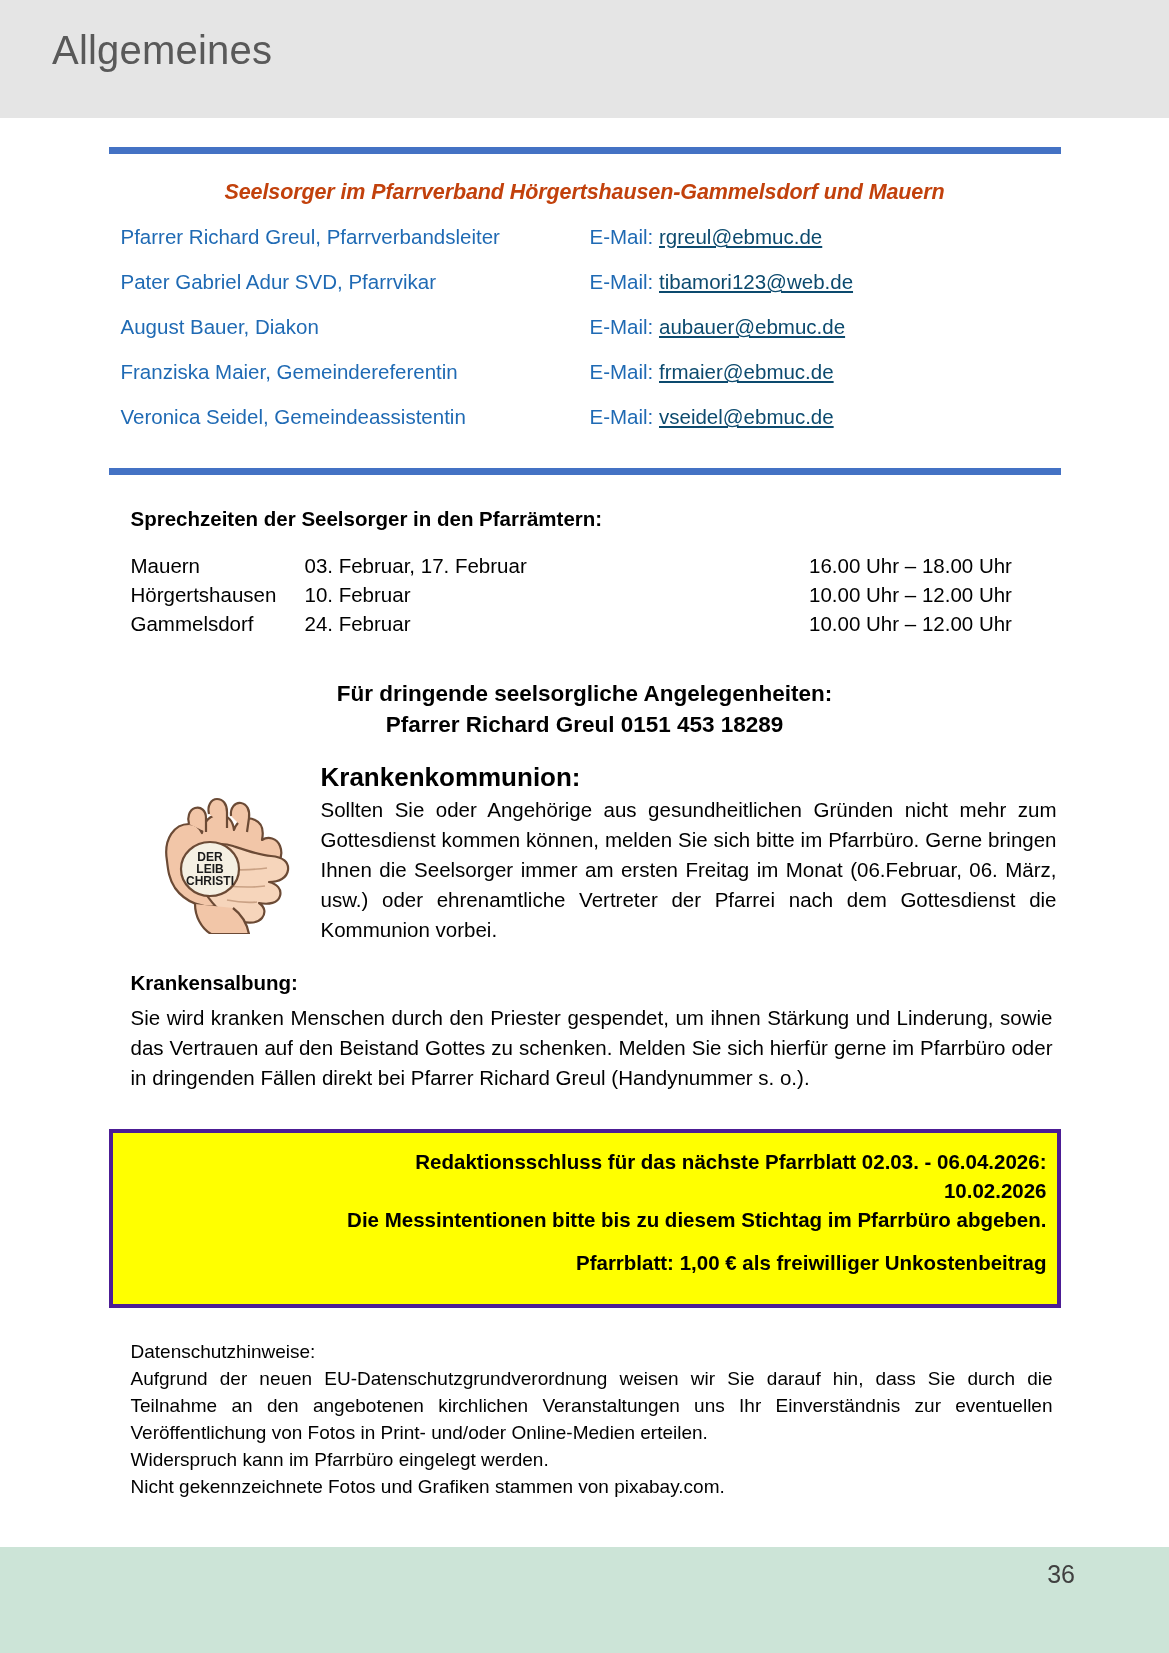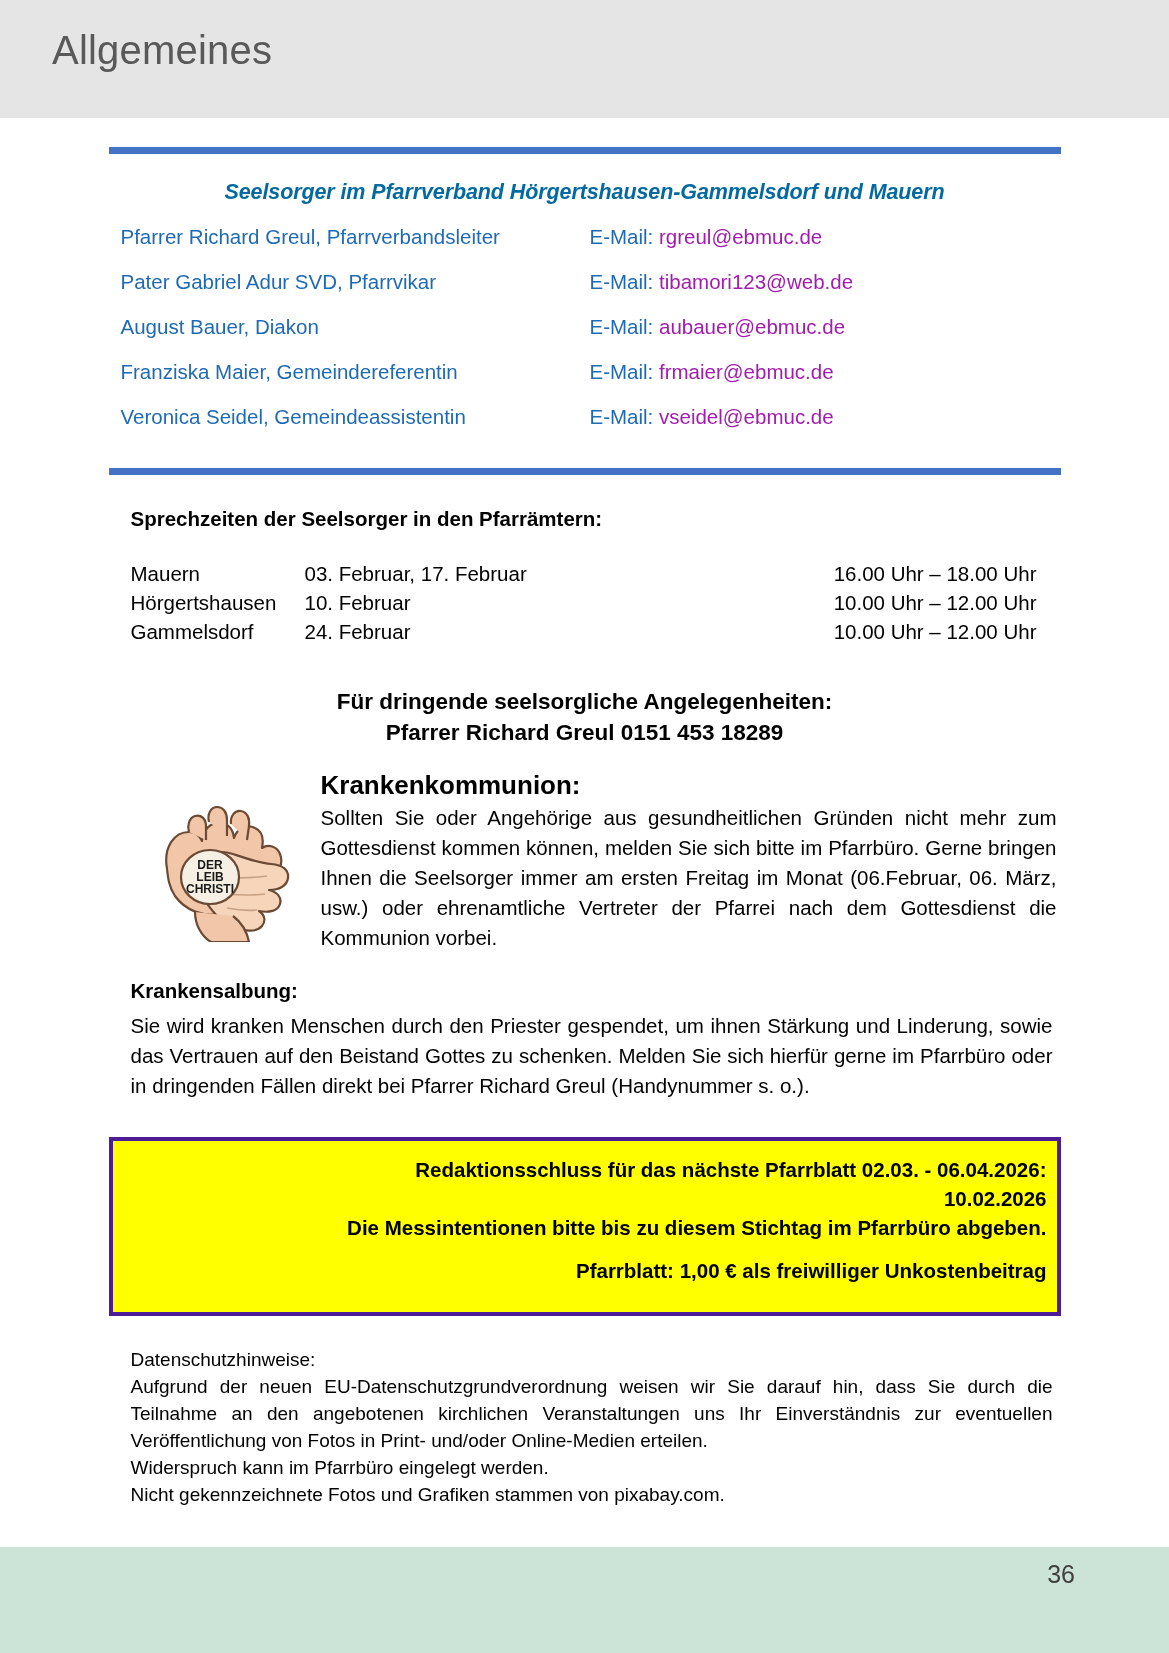--- a/index.html
+++ b/index.html
@@ -64,21 +64,21 @@
     background: #4472c4;
     margin: 0 auto;
     width: 952px;
   }
   .rule.top-rule { margin-top: 29px; }
   .rule.bottom-rule { margin-top: 18px; }
 
   
   .seelsorger-heading {
     text-align: center;
-    color: #0369a1;
+    color: #c2410c;
     font-size: 21.5px;
     font-weight: bold;
     font-style: italic;
     margin-top: 26px;
     letter-spacing: -0.1px;
   }
   .contact-list {
     width: 952px;
     margin: 20px auto 0 auto;
     border-collapse: collapse;
@@ -86,47 +86,48 @@
   .contact-list td {
     color: #1f6ab4;
     font-size: 20.5px;
     padding: 0 0 21px 0;
     vertical-align: top;
     white-space: nowrap;
   }
   .contact-list td.c-name { width: 468px; padding-left: 12px; }
   .contact-list td.c-mail { width: 470px; }
   .mail-link {
-    color: #a21caf;
+    text-decoration: underline;
+    color: #0c4a6e;
   }
 
   
   .sprech-wrap {
     width: 930px;
     margin: 32px auto 0 auto;
     padding-left: 22px;
   }
   .sprech-heading {
     font-size: 20.5px;
     font-weight: bold;
-    margin-bottom: 28px;
+    margin-bottom: 20px;
   }
   .sprech-table {
     border-collapse: collapse;
     width: 906px;
   }
   .sprech-table td {
     font-size: 20.5px;
     padding: 0;
     line-height: 29px;
     white-space: nowrap;
   }
   .sprech-table td.s-place { width: 174px; }
   .sprech-table td.s-date  { width: 480px; }
-  .sprech-table td.s-time  { text-align: right; }
+  .sprech-table td.s-time  { text-align: center; }
 
   
   .urgent {
     text-align: center;
     margin-top: 40px;
     font-size: 22.5px;
     font-weight: bold;
     line-height: 31px;
   }
 

